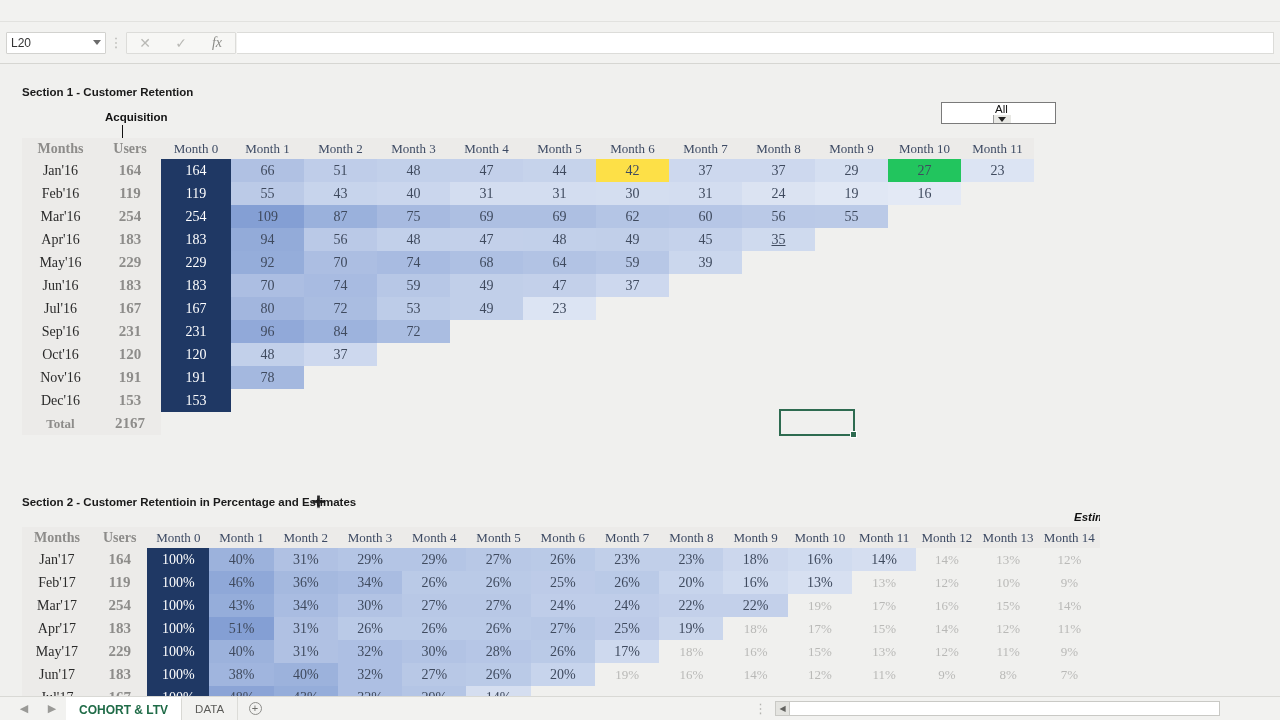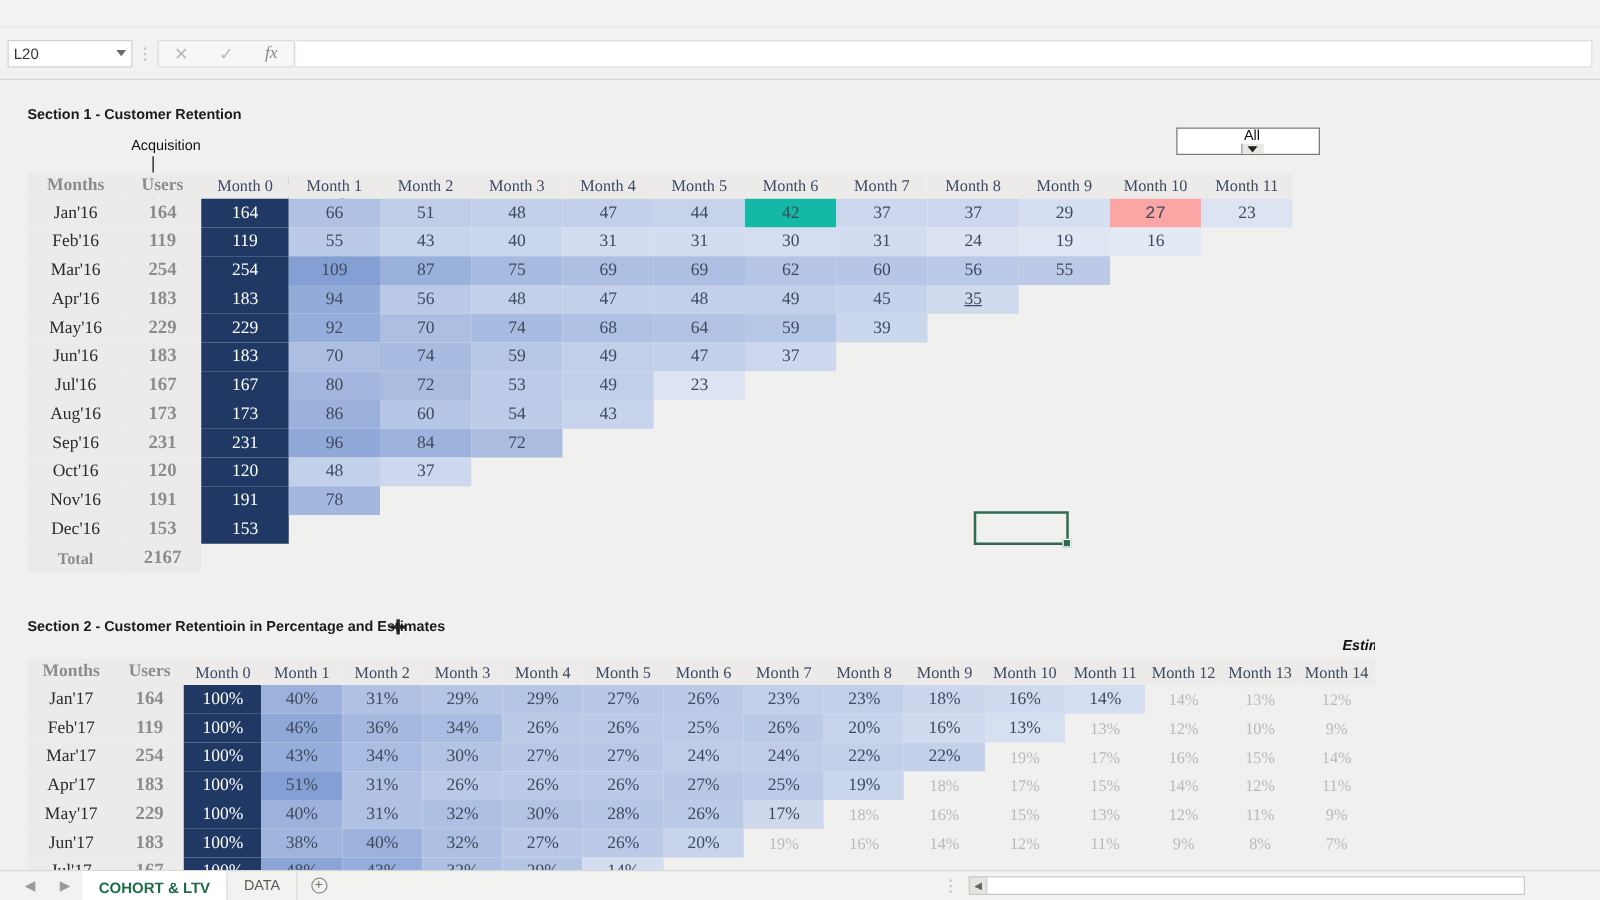--- a/index.html
+++ b/index.html
@@ -59,21 +59,21 @@
     background: #f0f0ee; overflow: hidden;
   }
 
   .section-title {
     font-size: 11.5px; font-weight: bold; color: #1a1a1a;
     font-family: "Liberation Sans", sans-serif;
   }
 
   
   .lbl-acq, .lbl-ret {
-    position: absolute; font-size: 11.5px; font-weight: normal; color: #111;
+    position: absolute; font-size: 11.5px; font-weight: bold; color: #111;
   }
   .acq-line {
     position: absolute; width: 1px; background: #111;
   }
   .acq-arrow {
     position: absolute; width: 0; height: 0;
     border-left: 4px solid transparent; border-right: 4px solid transparent;
     border-top: 6px solid #111;
   }
   .ret-line { position: absolute; height: 1px; background: #333; }
@@ -260,25 +260,25 @@
         <tbody>
           <tr>
             <td class="cell c-month">Jan'16</td>
             <td class="cell c-users">164</td>
             <td class="cell c-m0">164</td>
             <td class="cell" style="background: rgb(176, 193, 227);">66</td>
             <td class="cell" style="background: rgb(191, 205, 233);">51</td>
             <td class="cell" style="background: rgb(194, 208, 234);">48</td>
             <td class="cell" style="background: rgb(195, 208, 234);">47</td>
             <td class="cell" style="background: rgb(198, 211, 235);">44</td>
-            <td class="cell" style="background: #14b8a6;">42</td>
+            <td class="cell" style="background: #fde047;">42</td>
             <td class="cell" style="background: rgb(205, 216, 238);">37</td>
             <td class="cell" style="background: rgb(205, 216, 238);">37</td>
             <td class="cell" style="background: rgb(213, 223, 241);">29</td>
-            <td class="cell" style="background: #fca5a5; font-family: Liberation Mono, monospace;">27</td>
+            <td class="cell" style="background: #22c55e;">27</td>
             <td class="cell" style="background: rgb(220, 228, 243);">23</td>
           </tr>
           <tr>
             <td class="cell c-month">Feb'16</td>
             <td class="cell c-users">119</td>
             <td class="cell c-m0">119</td>
             <td class="cell" style="background: rgb(187, 202, 231);">55</td>
             <td class="cell" style="background: rgb(199, 212, 236);">43</td>
             <td class="cell" style="background: rgb(202, 214, 237);">40</td>
             <td class="cell" style="background: rgb(211, 221, 240);">31</td>
@@ -356,36 +356,20 @@
           </tr>
           <tr>
             <td class="cell c-month">Jul'16</td>
             <td class="cell c-users">167</td>
             <td class="cell c-m0">167</td>
             <td class="cell" style="background: rgb(162, 182, 222);">80</td>
             <td class="cell" style="background: rgb(170, 189, 225);">72</td>
             <td class="cell" style="background: rgb(189, 204, 232);">53</td>
             <td class="cell" style="background: rgb(193, 207, 233);">49</td>
             <td class="cell" style="background: rgb(220, 228, 243);">23</td>
-            <td class="cell c-empty"></td>
-            <td class="cell c-empty"></td>
-            <td class="cell c-empty"></td>
-            <td class="cell c-empty"></td>
-            <td class="cell c-empty"></td>
-            <td class="cell c-empty"></td>
-          </tr>
-          <tr>
-            <td class="cell c-month">Aug'16</td>
-            <td class="cell c-users">173</td>
-            <td class="cell c-m0">173</td>
-            <td class="cell" style="background: rgb(155, 177, 220);">86</td>
-            <td class="cell" style="background: rgb(182, 198, 230);">60</td>
-            <td class="cell" style="background: rgb(188, 203, 232);">54</td>
-            <td class="cell" style="background: rgb(199, 212, 236);">43</td>
-            <td class="cell c-empty"></td>
             <td class="cell c-empty"></td>
             <td class="cell c-empty"></td>
             <td class="cell c-empty"></td>
             <td class="cell c-empty"></td>
             <td class="cell c-empty"></td>
             <td class="cell c-empty"></td>
           </tr>
           <tr>
             <td class="cell c-month">Sep'16</td>
             <td class="cell c-users">231</td>

